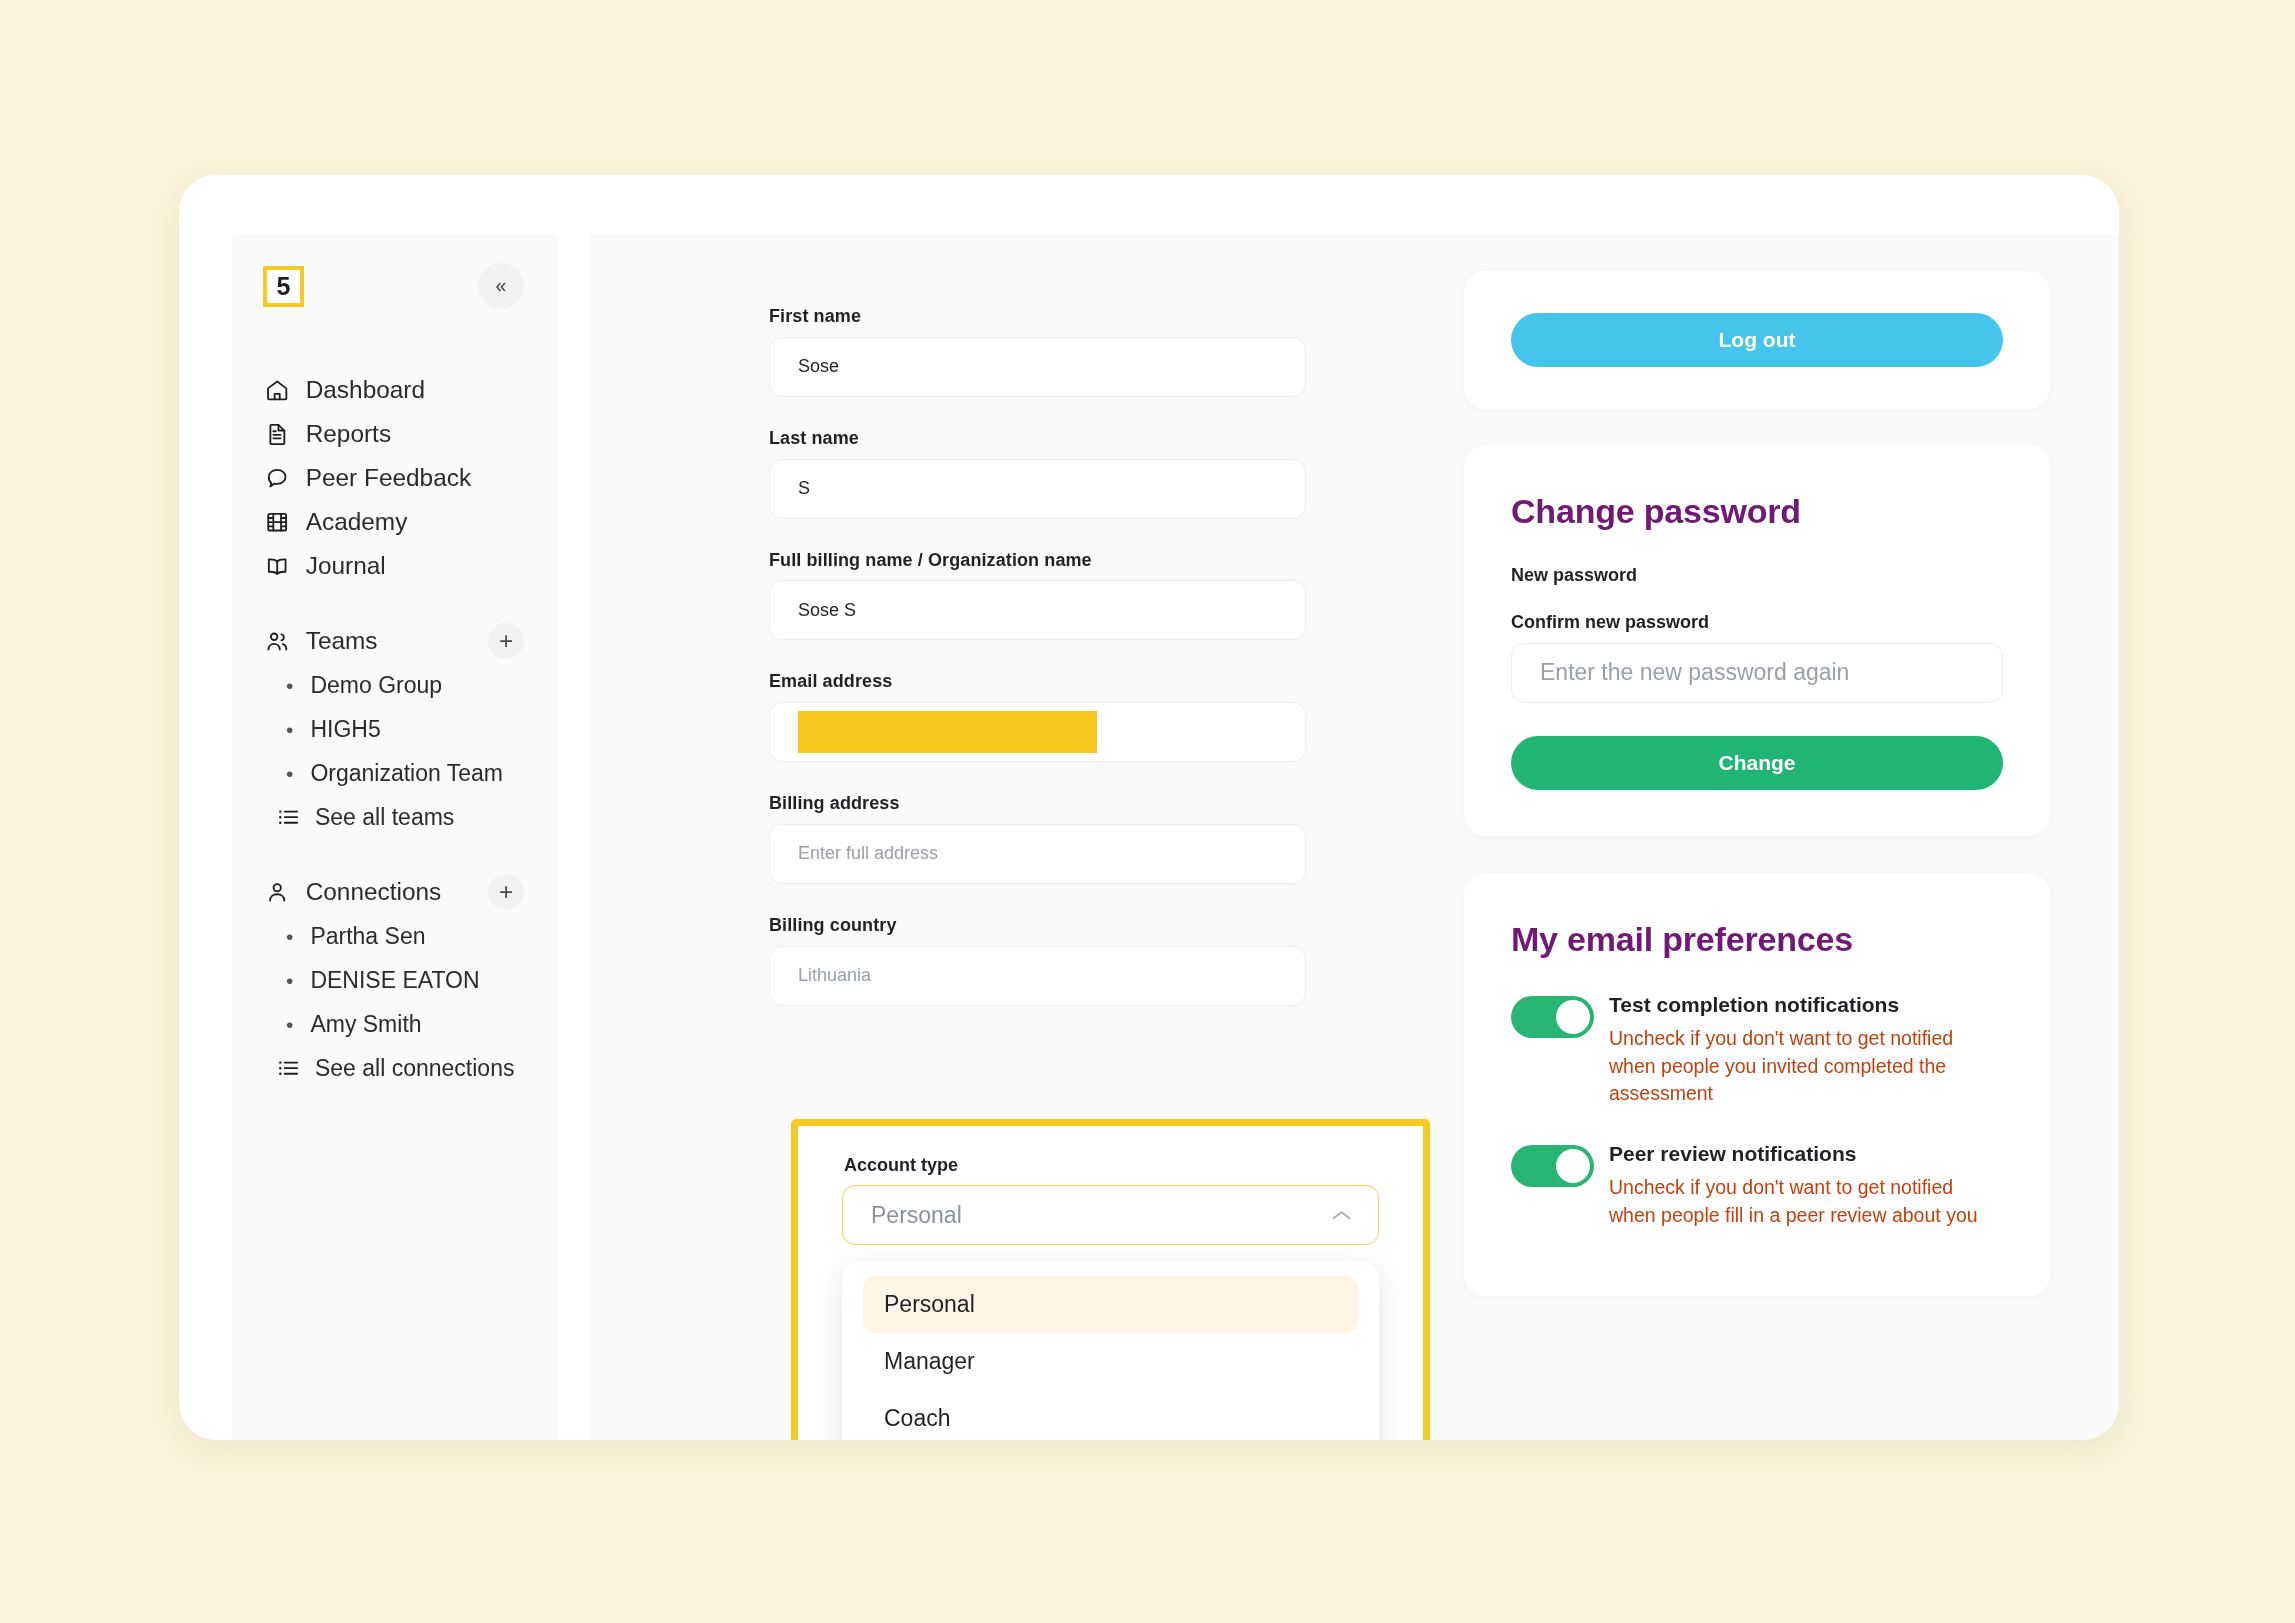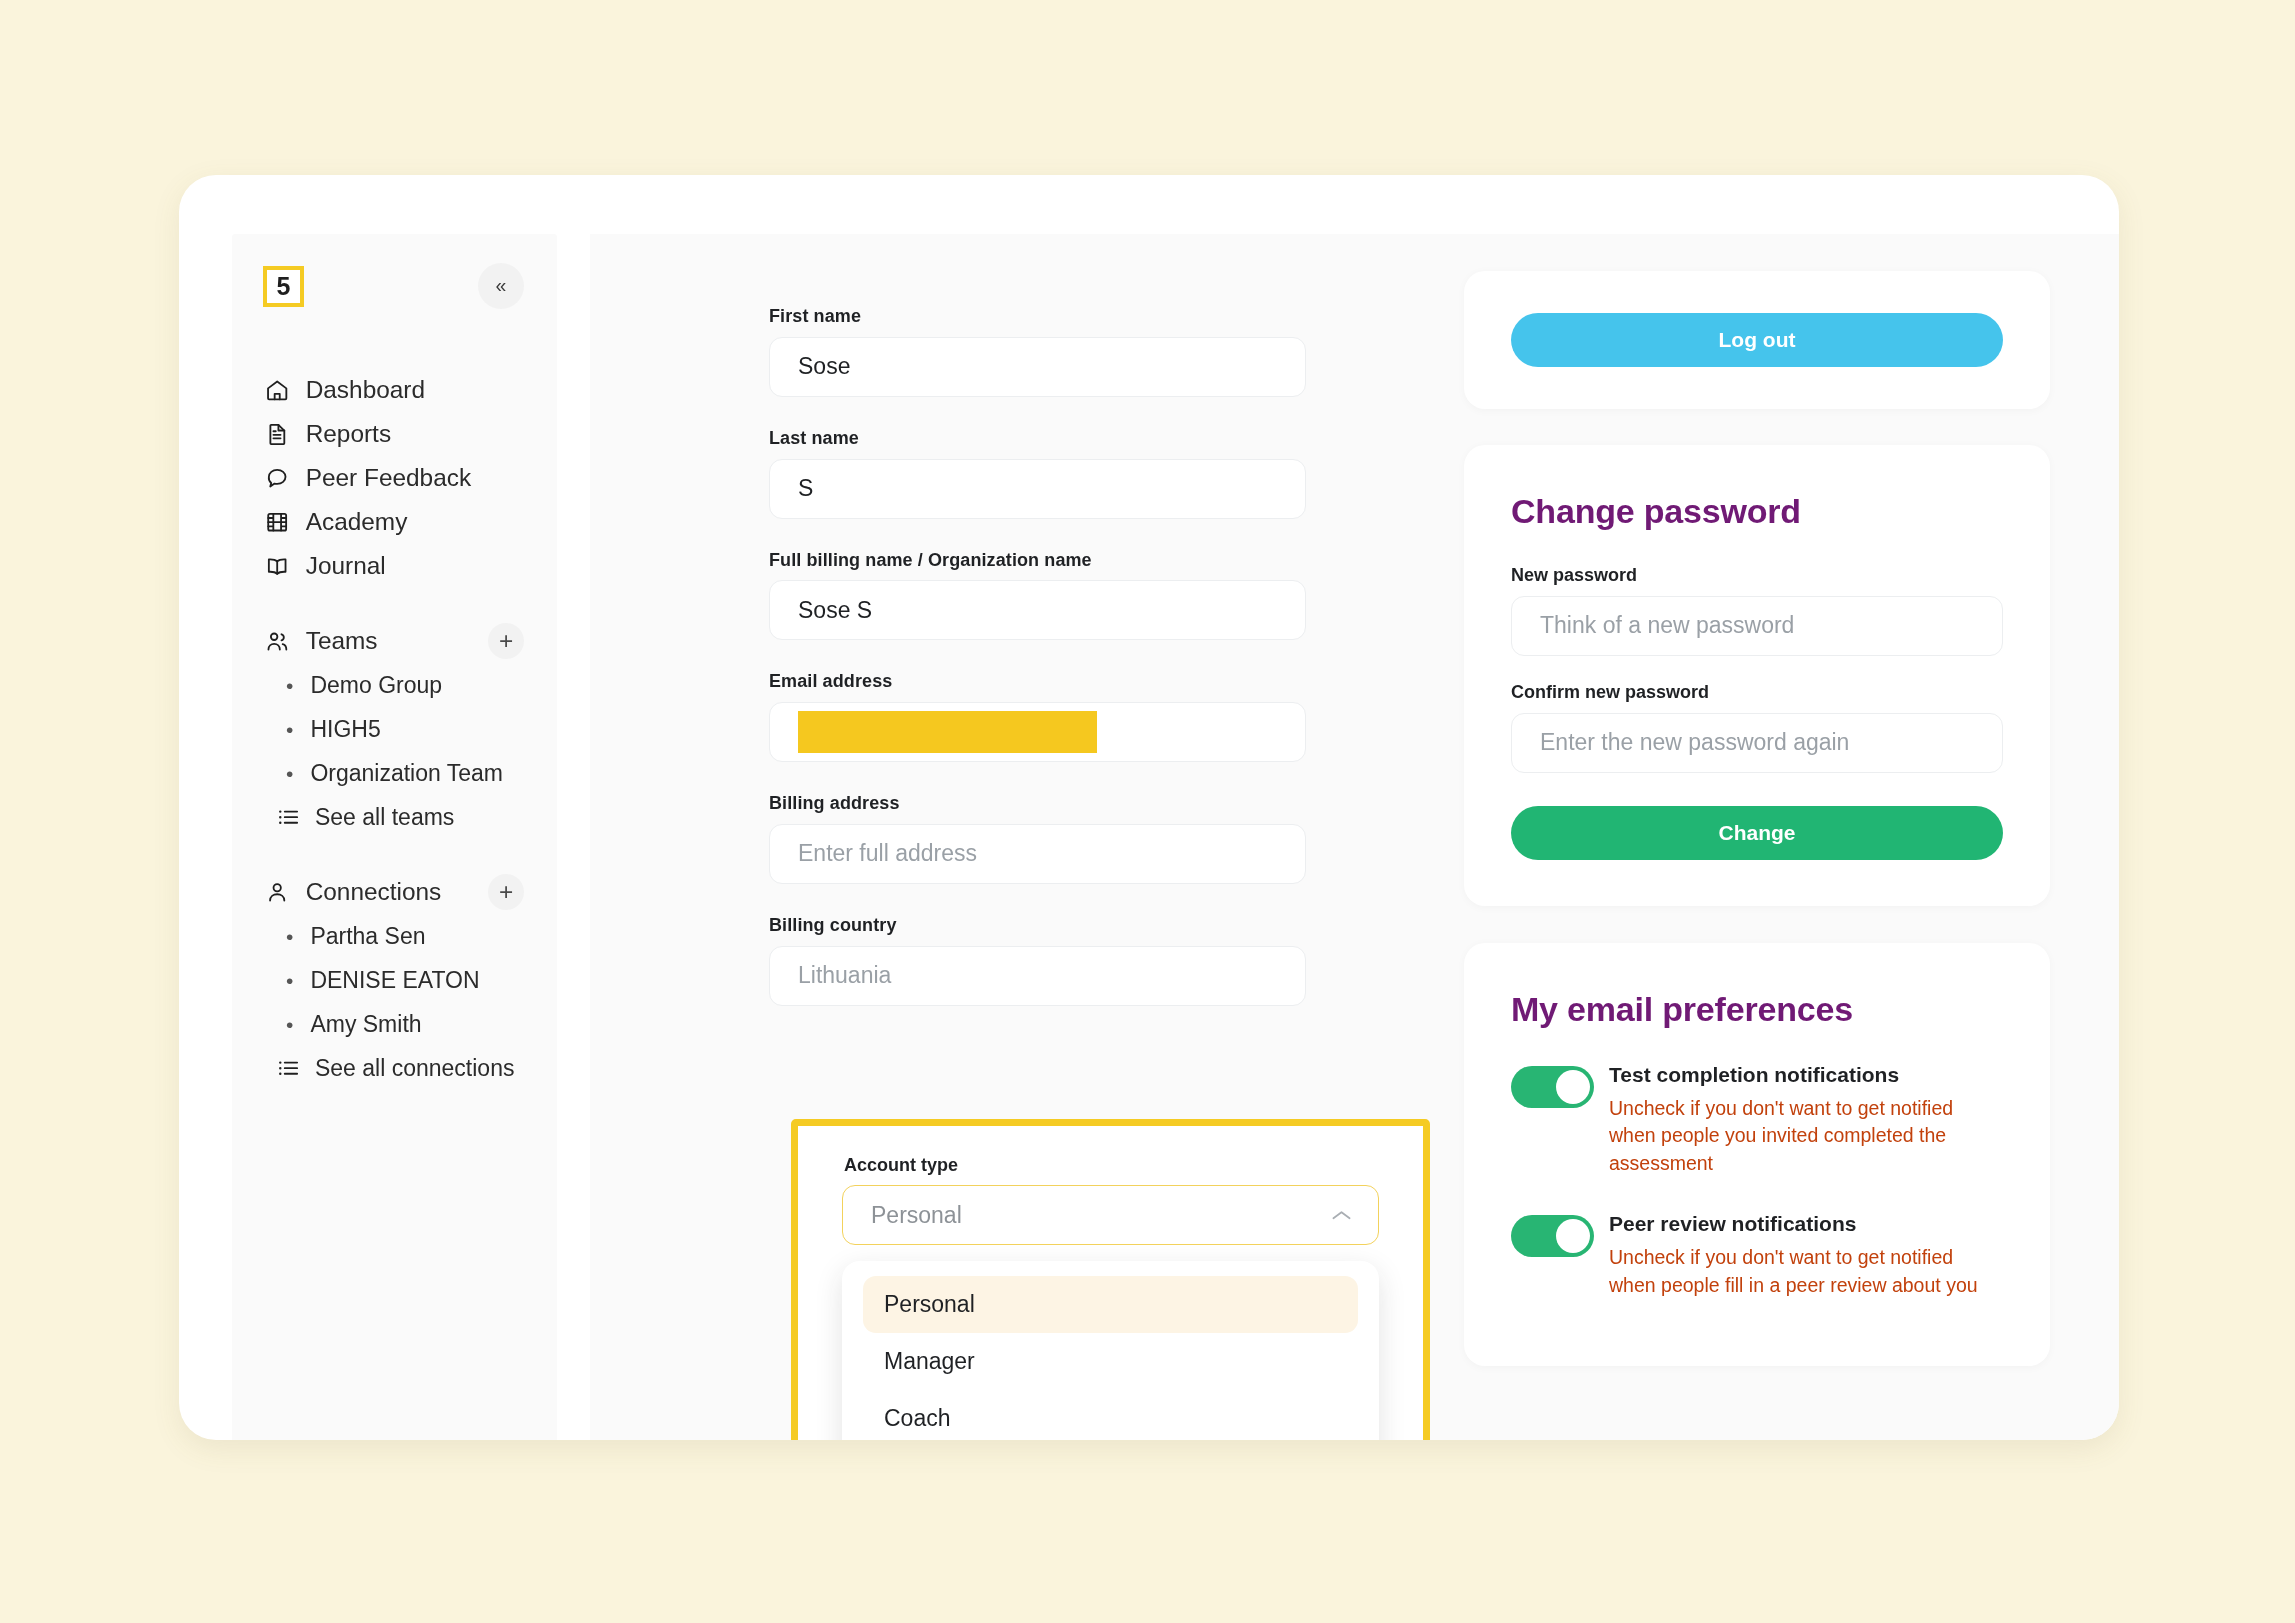--- a/index.html
+++ b/index.html
@@ -95,21 +95,21 @@
     position: absolute; left: 179px; top: 72px; width: 537px;
   }
   .field { margin-bottom: 31px; }
   .field-label {
     font-size: 18px; font-weight: bold; color: #1f2124;
     margin-bottom: 9.8px; letter-spacing: 0.1px;
   }
   .field-input {
     height: 60px; border: 1.6px solid #eceef0; border-radius: 13px;
     background: #fff; display: flex; align-items: center;
-    padding: 14px 28px; font-size: 23px; color: #1f2124;
+    padding: 14px 28px; font-size: 18px; color: #1f2124;
   }
   .field-input.placeholder { color: #9aa0a6; }
   .redact-bar {
     height: 42px; width: 299px; background: #f5c81f;
   }
 
   
   #highlight-box {
     position: absolute;
     left: 612px; top: 944px;
@@ -368,21 +368,20 @@
       <div class="card" id="logout-card">
         <div class="btn" id="logout-btn">Log out</div>
       </div>
 
       <div class="card" id="pw-card">
         <div class="card-title">Change password</div>
 
 
         <div class="pw-field">
           <div class="pw-label">New password</div>
-          <div class="pw-input">Think of a new password</div>
         </div>
 
         <div class="pw-field">
           <div class="pw-label">Confirm new password</div>
           <div class="pw-input">Enter the new password again</div>
         </div>
 
         <div class="btn" id="change-btn">Change</div>
       </div>
 

